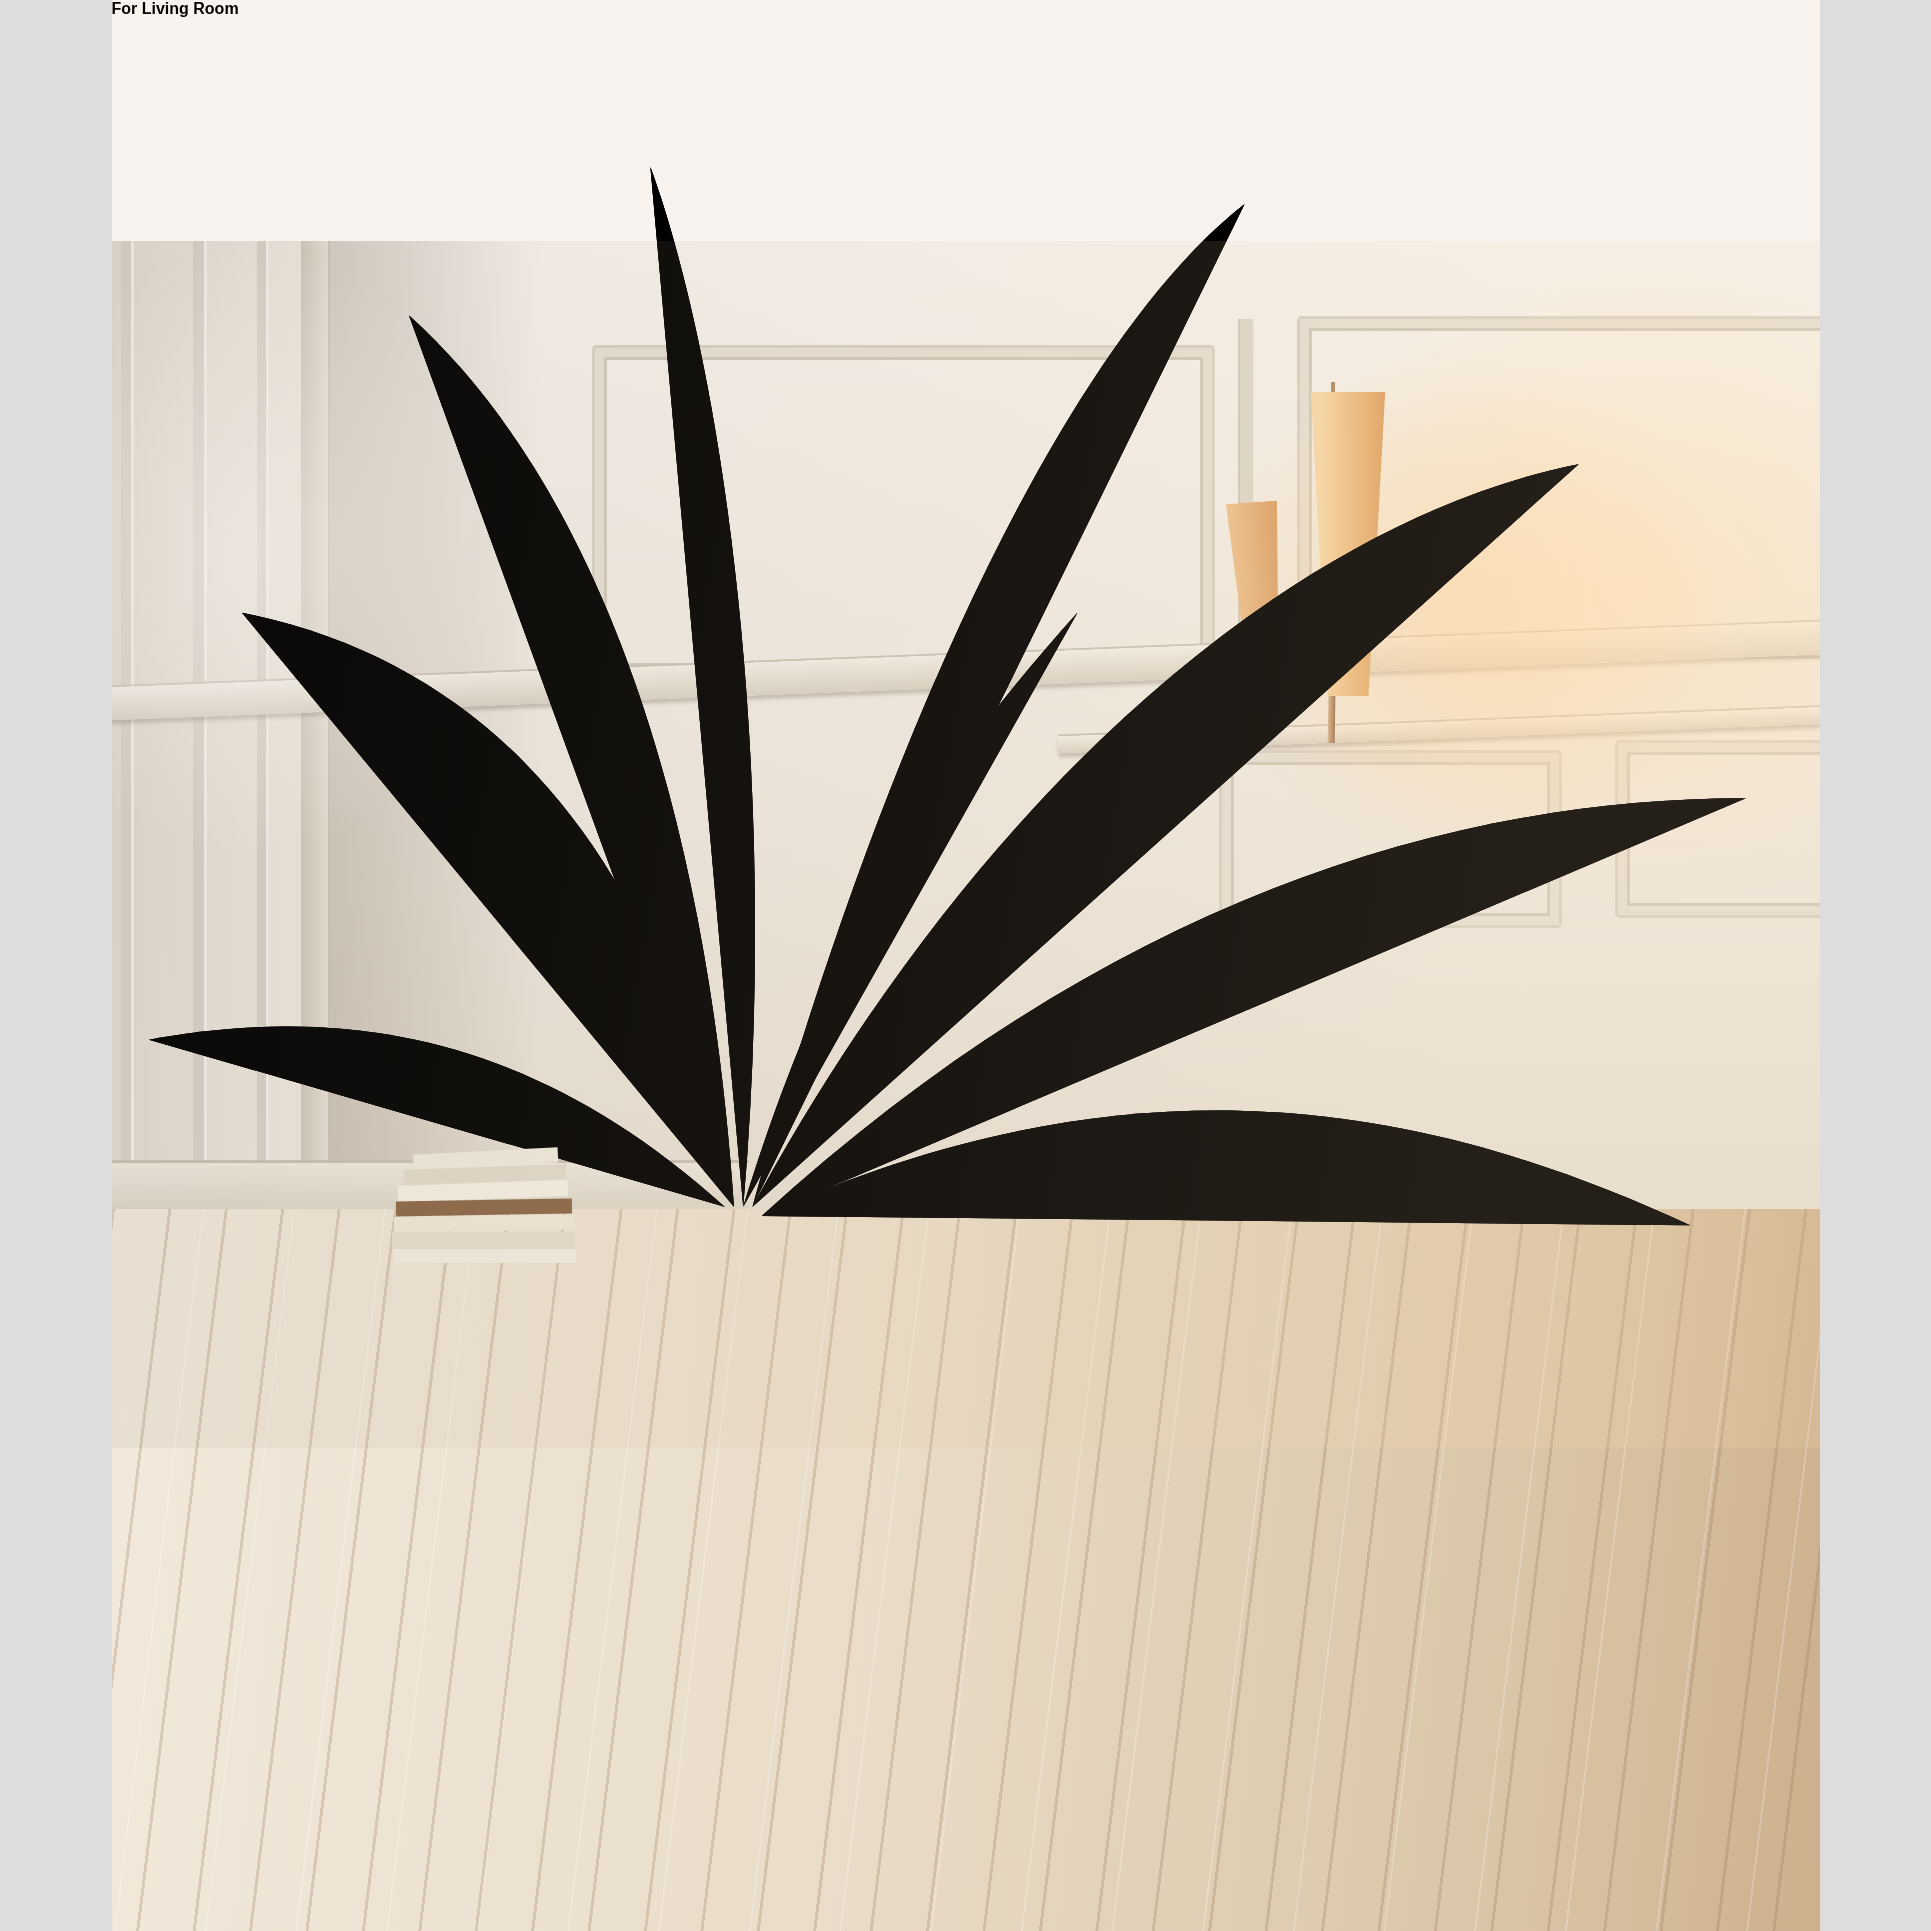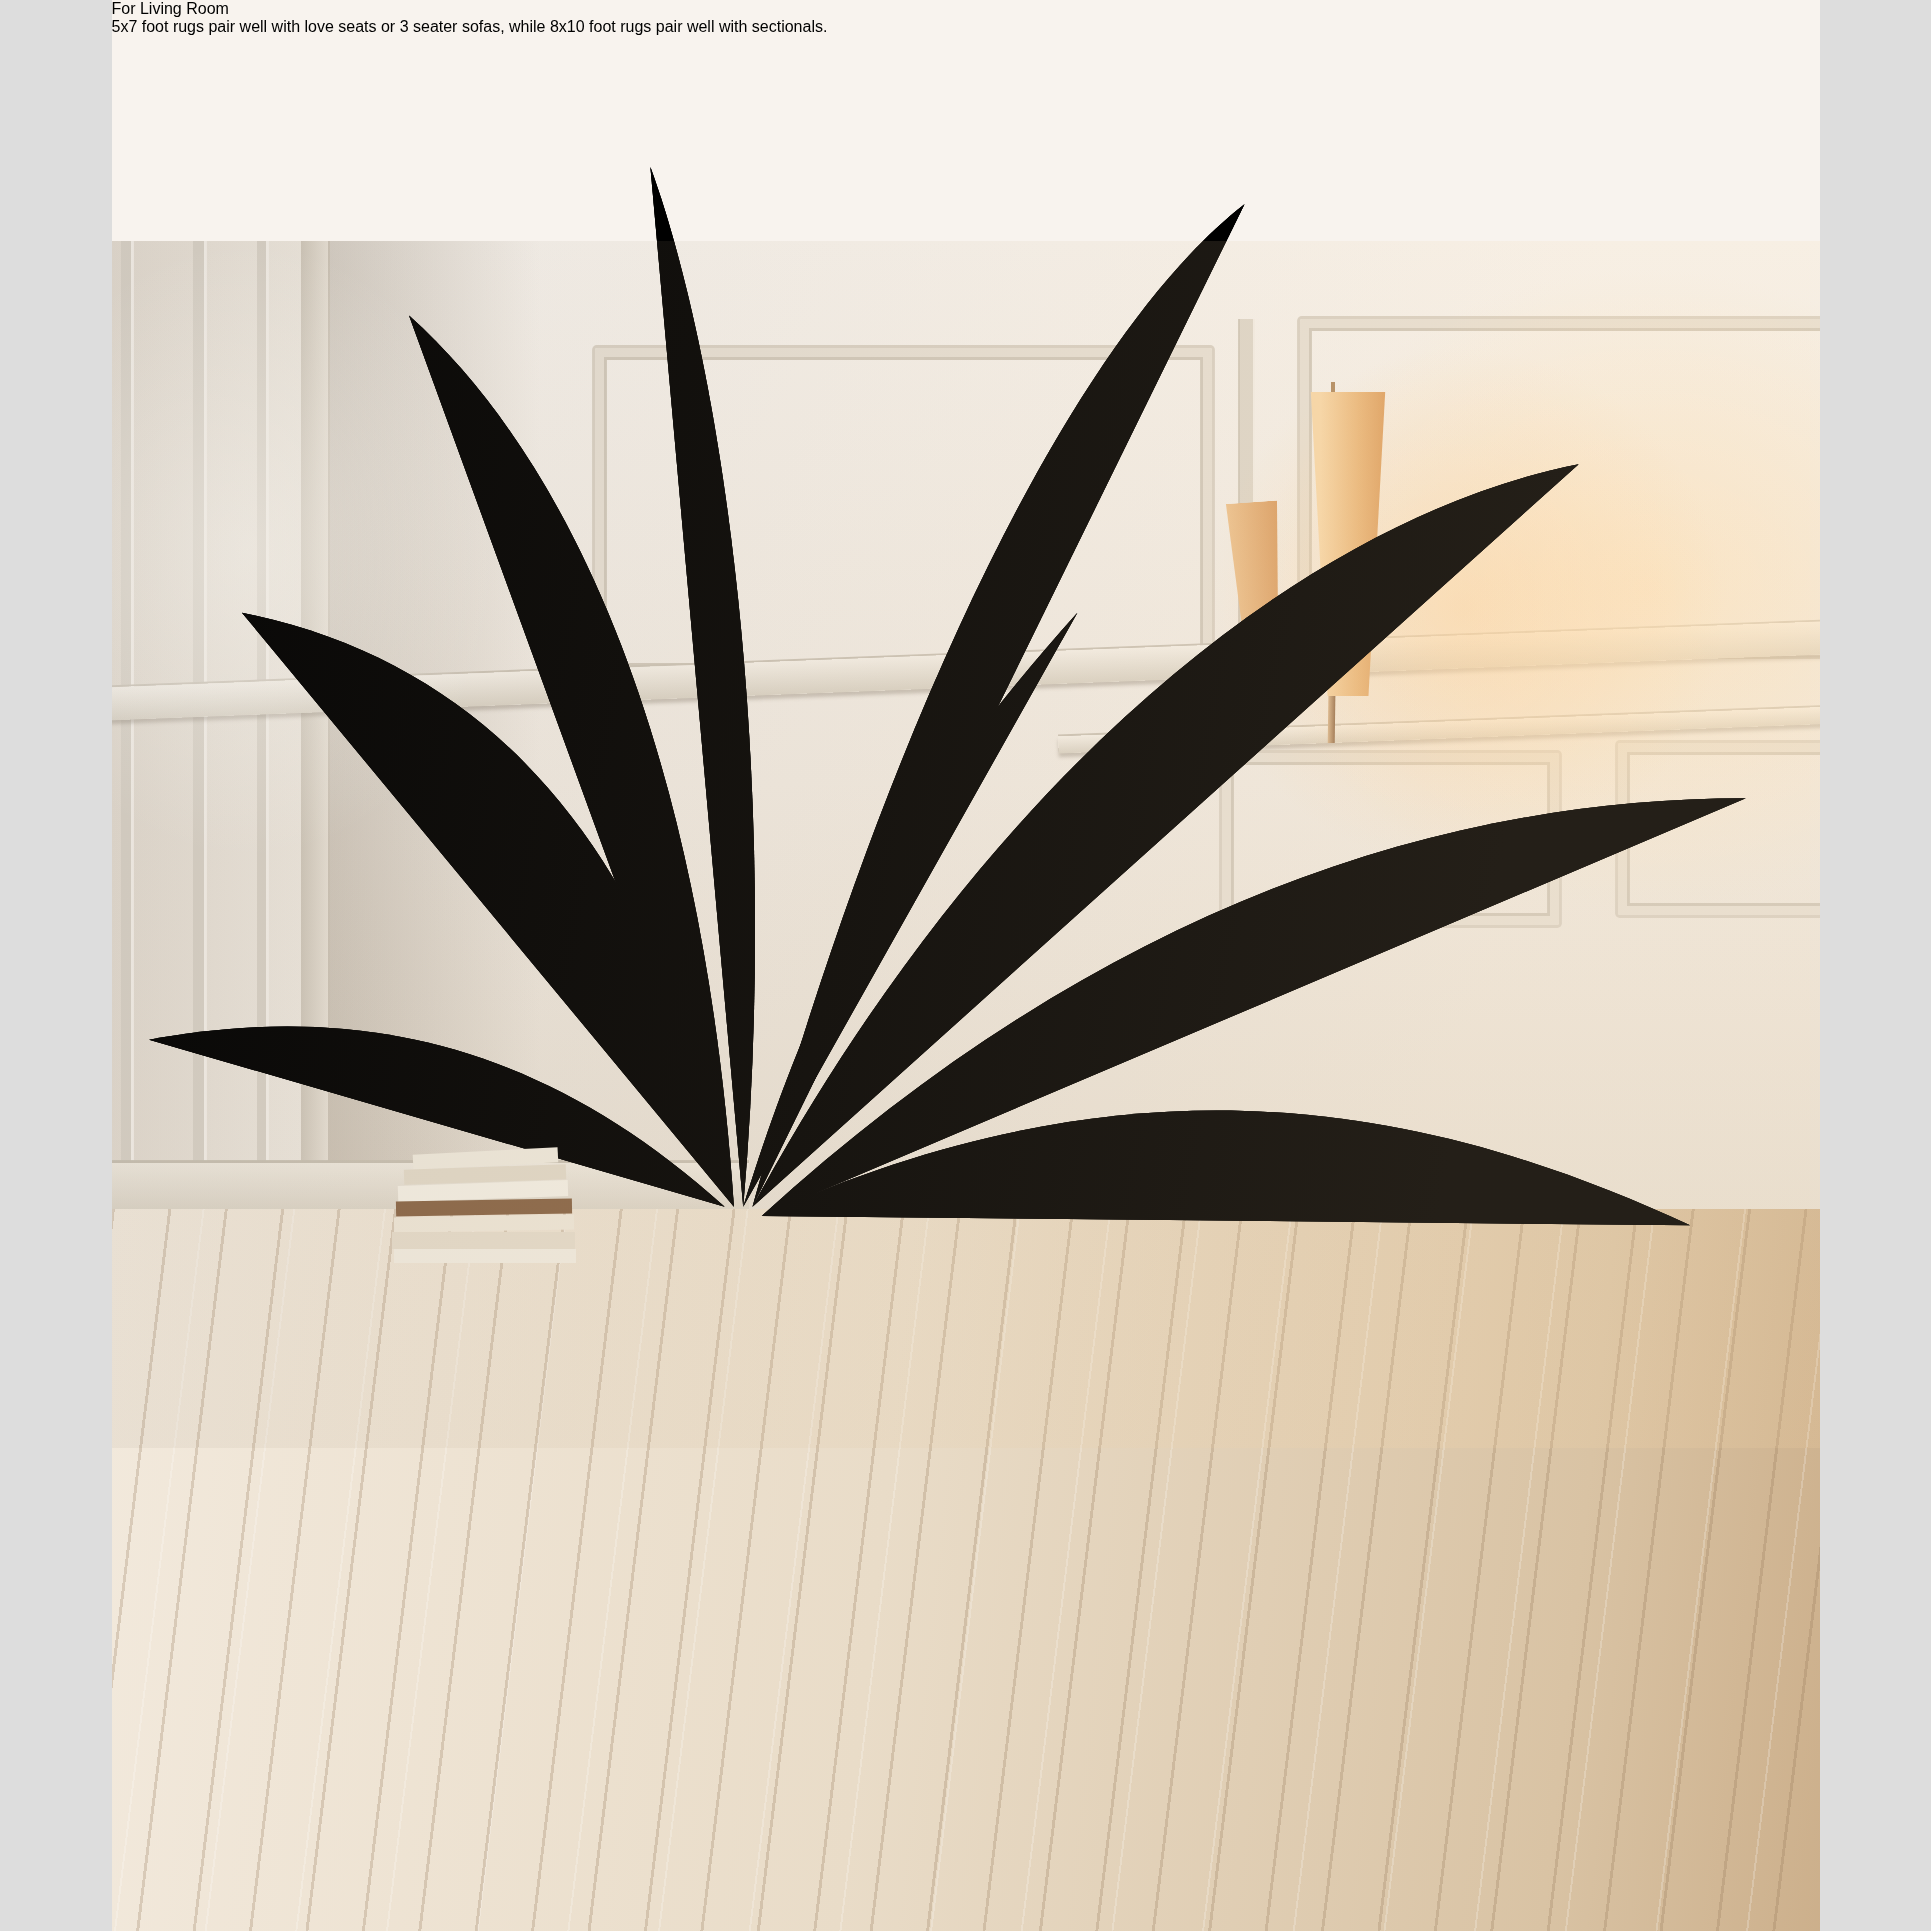--- a/index.html
+++ b/index.html
@@ -1,18 +1,18 @@
 <!DOCTYPE html>
 <html><head>
 <meta charset="utf-8">
 <title>For Living Room</title>
 <style>
   html,body{margin:0;padding:0;background:#ddd;}
   .canvas{position:relative;width:1708px;height:1931px;margin:0 auto;overflow:hidden;
-    background:#f8f3ee;font-family:"Liberation Sans",sans-serif;}
+    background:#f8f3ee;font-family:"Liberation Sans",sans-serif;font-weight:bold;}
   .abs{position:absolute;}
 
   
   .photo{position:absolute;inset:0;z-index:1;}
   .wall{left:0;top:241px;width:1931px;height:985px;
     background:linear-gradient(180deg,#f6f2ed 0%,#efe9e1 55%,#e6ded2 100%);}
   .wall-left{left:0;top:241px;width:205px;height:985px;
     background:linear-gradient(90deg,#e2dacf 0%,#eee8df 100%);}
   .vstrip{top:241px;height:966px;background:#d8d1c6;box-shadow:2.9px 0 0 #f4efe8;}
   .pilaster{left:189px;top:241px;width:29px;height:969px;
@@ -338,21 +338,20 @@
       <div class="fc-floor"></div>
     </div>
 
     <div class="abs tone"></div>
     <div class="abs fade"></div>
   </div>
 
   <div class="header">
 
     <div class="page-title">For Living Room</div>
-    <div class="page-desc">5x7 foot rugs pair well with love seats or 3 seater sofas, while 8x10 foot rugs pair well with sectionals.</div>
 
     <div class="diagram" style="left:53px;top:37px;width:232px;height:348px;">
       <div class="drug" style="left:0;top:89px;width:221px;height:205px;"></div>
       <div class="tsofa" style="left:7.7px;top:0;width:197px;height:118px;">
         <div class="tarm" style="left:0;"></div>
         <div class="tarm" style="right:0;"></div>
         <div class="tbody"></div>
         <div class="tback"></div>
         <div class="tsplit"></div>
         <div class="ypil" style="left:37px;top:25px;width:60px;height:39px;transform:rotate(-8deg);"></div>

